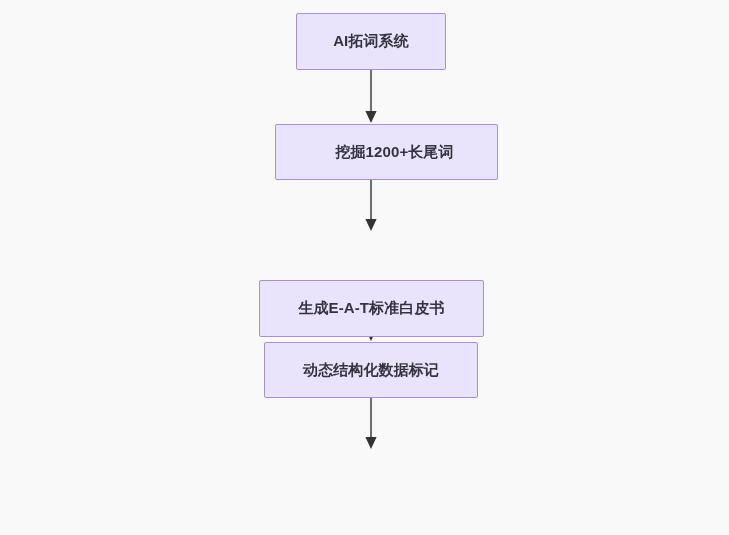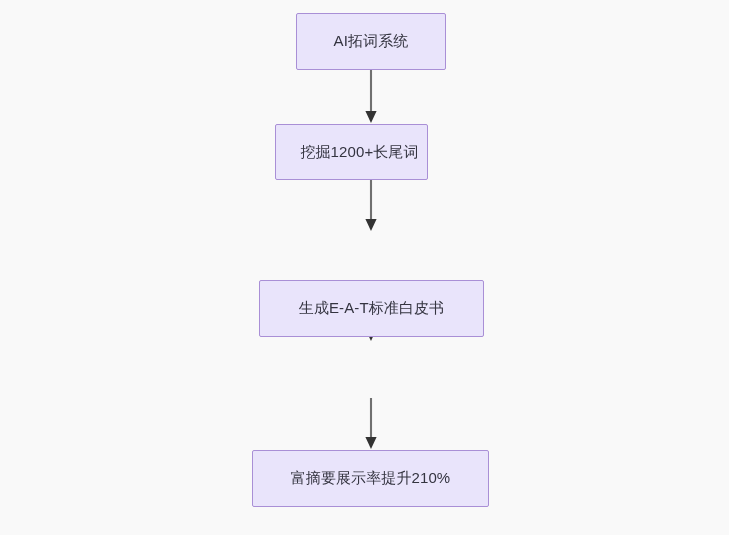--- a/index.html
+++ b/index.html
@@ -29,32 +29,33 @@
   .node {
     position: absolute;
     box-sizing: border-box;
     background: #e9e4fb;
     border: 1.4px solid #a98fd6;
     border-radius: 2px;
     display: flex;
     align-items: center;
     justify-content: center;
     text-align: center;
+    font-weight: bold;
   }
   .node-label {
     font-size: 15px;
     line-height: 1.25;
     color: #343440;
     letter-spacing: 0.1px;
     white-space: nowrap;
     font-family: "Liberation Sans", "DejaVu Sans", sans-serif;
   }
   
   #node-0 { left: 296px; top: 13px;  width: 150px; height: 57px; }
-  #node-1 { left: 275px; top: 124px; width: 153px; height: 56px; padding-left: 16px; }
+  #node-1 { left: 275px; top: 124px; width: 223px; height: 56px; padding-left: 16px; }
   #node-2 { left: 259px; top: 232px; width: 225px; height: 57px; margin-top: 48px; }
   #node-3 { left: 264px; top: 342px; width: 214px; height: 56px; }
   #node-4 { left: 252px; top: 450px; width: 237px; height: 57px; }
 </style>
 </head>
 <body>
 
 <div id="flowchart-canvas">
 
   <svg class="edge-layer" viewBox="0 0 729 535" width="729" height="535" xmlns="http://www.w3.org/2000/svg">
@@ -81,18 +82,18 @@
   </div>
 
   <div class="node" id="node-1">
     <span class="node-label">挖掘1200+长尾词</span>
   </div>
 
   <div class="node" id="node-2">
     <span class="node-label">生成E-A-T标准白皮书</span>
   </div>
 
+  <div class="node" id="node-3">
+    <span class="node-label">动态结构化数据标记</span>
+  </div>
 
-  <div class="node" id="node-4">
-    <span class="node-label">富摘要展示率提升210%</span>
-  </div>
 
 </div>
 
 </body></html>

